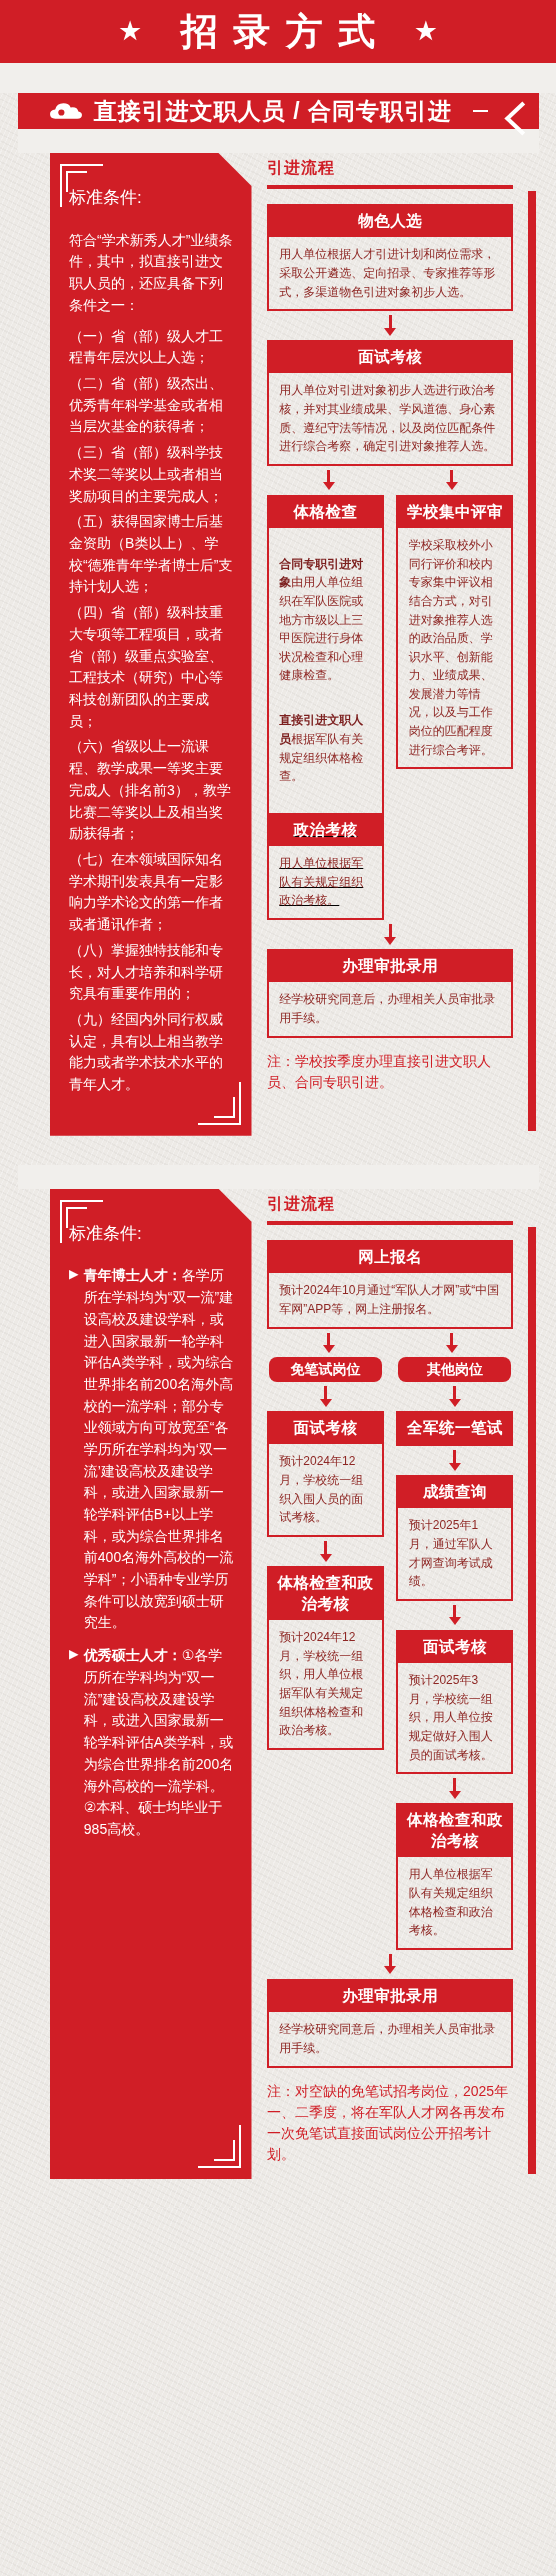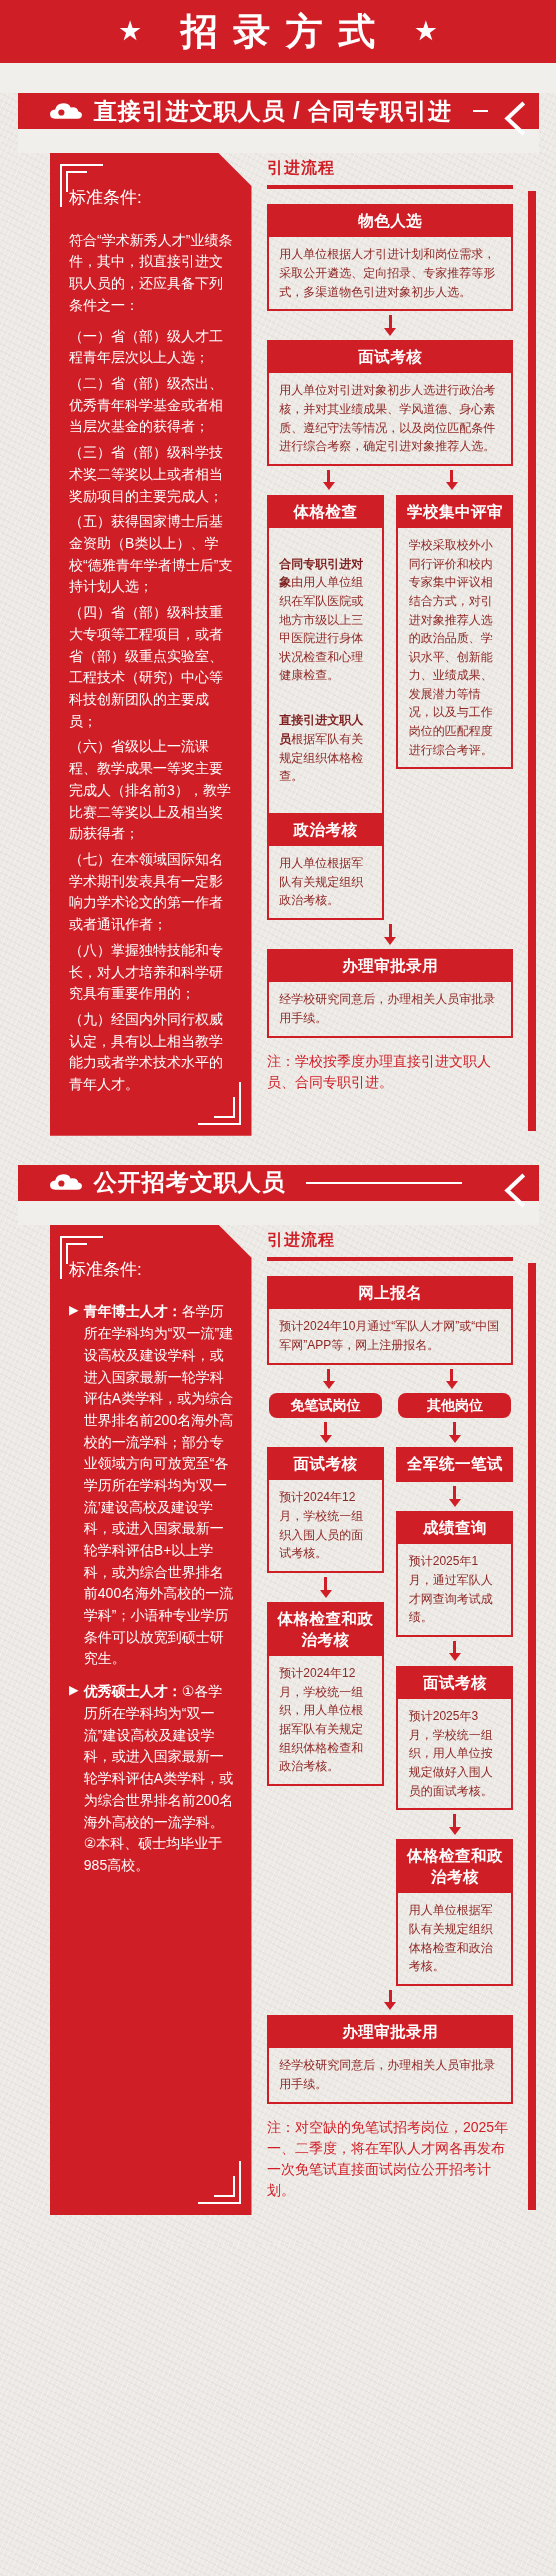--- a/index.html
+++ b/index.html
@@ -131,21 +131,21 @@
       </div>
       <div class="cols">
         <div class="col">
           <div class="fbox">
             <div class="fbox-t">体格检查</div>
             <div class="fbox-b">
               <p><strong>合同专职引进对象</strong><span>由用人单位组织在军队医院或地方市级以上三甲医院进行身体状况检查和心理健康检查。</span></p>
               <p><strong>直接引进文职人员</strong><span>根据军队有关规定组织体格检查。</span></p>
             </div>
           </div>
-          <div class="fbox" style="border-top:0;">
+          <div class="fbox" style="border-top:0;text-decoration:underline;">
             <div class="fbox-t">政治考核</div>
             <div class="fbox-b">用人单位根据军队有关规定组织政治考核。</div>
           </div>
         </div>
         <div class="col">
           <div class="fbox">
             <div class="fbox-t">学校集中评审</div>
             <div class="fbox-b">学校采取校外小同行评价和校内专家集中评议相结合方式，对引进对象推荐人选的政治品质、学识水平、创新能力、业绩成果、发展潜力等情况，以及与工作岗位的匹配程度进行综合考评。</div>
           </div>
         </div>
@@ -157,31 +157,20 @@
       <div class="fbox">
         <div class="fbox-t">办理审批录用</div>
         <div class="fbox-b">经学校研究同意后，办理相关人员审批录用手续。</div>
       </div>
       <p class="note">注：学校按季度办理直接引进文职人员、合同专职引进。</p>
     </div>
   </div>
 </section>
 
 <section class="sec">
-  <div class="ribbon">
-    <svg class="cloud" viewBox="0 0 66 44">
-        <path fill="#fff" d="M12 36 q-10 0 -10-9 q0-8 10-9 q3-12 16-12 q11 0 14 8 q13-2 15 8 q7 1 7 7 q0 7-9 7 z"></path>
-        <circle cx="24" cy="24" r="6" fill="#d01e26"></circle>
-      </svg>
-    <h2 class="ribbon-title">公开招考文职人员</h2>
-    <div class="ribbon-line"></div>
-    <svg class="ribbon-tail" viewBox="0 0 46 68">
-        <path d="M42 4 L10 34 L42 64" stroke="#fff" stroke-width="8" fill="none"></path>
-      </svg>
-  </div>
   <div class="strip"></div>
   <div class="sec-body">
     <aside class="cond">
       <i class="corn tl"></i>
       <i class="corn br"></i>
       <h3>标准条件:</h3>
       <div class="bullet-row">
         <span class="tri">▶</span>
         <p class="btxt"><span class="bhead">青年博士人才：</span><span>各学历所在学科均为“双一流”建设高校及建设学科，或进入国家最新一轮学科评估A类学科，或为综合世界排名前200名海外高校的一流学科；部分专业领域方向可放宽至“各学历所在学科均为‘双一流’建设高校及建设学科，或进入国家最新一轮学科评估B+以上学科，或为综合世界排名前400名海外高校的一流学科”；小语种专业学历条件可以放宽到硕士研究生。</span></p>
       </div>

